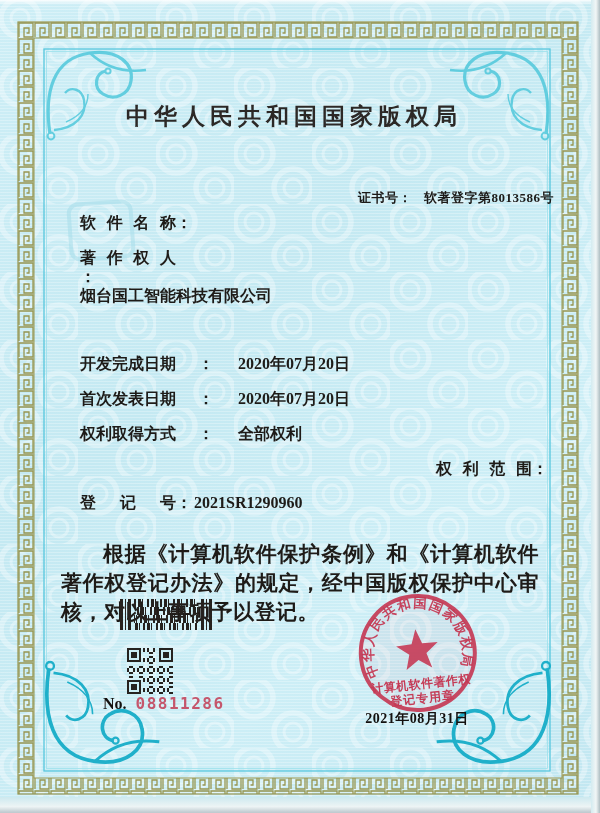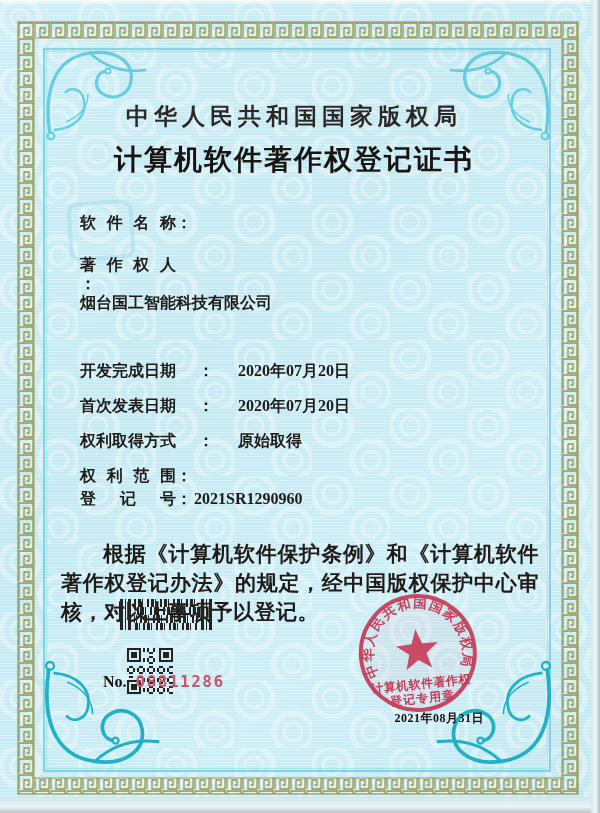--- a/index.html
+++ b/index.html
@@ -24,46 +24,46 @@
   .cert-title{left:0;top:141px;width:588px;text-align:center;font-weight:bold;
               font-size:28px;letter-spacing:2px;color:#171412;}
   .certno{left:358px;top:189px;font-size:13px;font-weight:bold;color:#1c1a18;letter-spacing:.5px;}
   .certno .gap{display:inline-block;width:12px;}
   
   .fields{left:80px;top:213px;width:470px;font-size:16px;font-weight:bold;color:#1e1b18;}
   .frow{display:flex;align-items:flex-start;line-height:19px;}
   .flabel{display:inline-block;width:96px;text-align:justify;text-align-last:justify;}
   .fcolon{display:inline-block;width:18px;}
   .fvals{flex:1;}
-  .frow.mb-name{margin-bottom:23px;}
+  .frow.mb-name{margin-bottom:16px;}
   .frow.mb-author{margin-bottom:49px;flex-direction:column;}
   .frow.mb-std{margin-bottom:16px;gap:22px;}
-  .frow.mb-scope{margin-bottom:4px;}
+  .frow.mb-scope{margin-bottom:15px;justify-content:flex-end;}
   
   .statement{left:61px;top:540px;width:478px;font-size:21px;font-weight:bold;color:#1e1b18;
              line-height:29px;text-indent:2em;letter-spacing:.5px;text-align:justify;}
   
   .barcode{left:120px;top:599px;width:92px;height:31px;}
   .bc-side{position:absolute;top:0;height:31px;width:14px;
       background:repeating-linear-gradient(90deg,#26221f 0 3px,rgba(0,0,0,0) 3px 5px,#26221f 5px 6px,rgba(0,0,0,0) 6px 8px,#26221f 8px 11px,rgba(0,0,0,0) 11px 14px);}
   .bc-l{left:0;} .bc-r{right:0;transform:scaleX(-1);}
   .bc-band{position:absolute;left:14px;right:14px;height:8px;
       background:repeating-linear-gradient(90deg,#26221f 0 2px,rgba(0,0,0,0) 2px 4px,#26221f 4px 7px,rgba(0,0,0,0) 7px 8px,#26221f 8px 9px,rgba(0,0,0,0) 9px 13px);}
   .bc-b2{top:8px;background-position:3px 0;}
   .bc-b3{top:16px;background-position:6px 0;}
   .bc-b4{top:24px;height:7px;background-position:9px 0;}
   
   .qr{left:127px;top:648px;}
   
-  .serial{left:103px;top:672px;font-size:16px;font-weight:bold;color:#14110f;}
+  .serial{left:103px;top:694px;font-size:16px;font-weight:bold;color:#14110f;}
   .serial .num{font-family:"DejaVu Sans Mono",monospace;color:#c5566c;font-size:16px;
                letter-spacing:1.5px;margin-left:9px;font-weight:bold;}
   
   .seal{left:352px;top:589px;transform:rotate(-6deg);}
-  .issue-date{left:350px;top:710px;width:134px;text-align:right;font-size:12px;
+  .issue-date{left:350px;top:710px;width:134px;text-align:center;font-size:14px;
               font-weight:bold;color:#14110f;letter-spacing:.5px;}
 </style>
 </head>
 <body>
 
 <div class="stage">
   <div class="paper"></div>
 
   <svg width="600" height="813">
     <defs>
@@ -97,21 +97,23 @@
     <rect x="34" y="38" width="528" height="740" fill="none" stroke="#97954f" stroke-width="1"></rect>
     <rect x="44" y="49" width="506" height="722" fill="none" stroke="#57c7de" stroke-width="1.3"></rect>
     <rect x="46.5" y="51.5" width="501" height="717" fill="none" stroke="#9ae0ec" stroke-width="0.8"></rect>
     <use href="#fl" transform="translate(44,42)" stroke="#49c6da" fill="none" opacity="0.8"></use>
     <use href="#fl" transform="translate(552,42) scale(-1,1)" stroke="#49c6da" fill="none" opacity="0.8"></use>
     <use href="#fl" transform="translate(42,774) scale(1.15,-1.15)" stroke="#17adc8" fill="none" opacity="0.95"></use>
     <use href="#fl" transform="translate(554,774) scale(-1.15,-1.15)" stroke="#17adc8" fill="none" opacity="0.95"></use>
   </svg>
 
   <div class="abs authority">中华人民共和国国家版权局</div>
-  <div class="abs cert-title">计算机软件著作权登记证书</div>
+  <div class="abs certno">
+    <span>证书号：</span><span class="gap"></span><span>软著登字第8013586号</span>
+  </div>
 
   <div class="abs fields" id="fields">
       <div class="frow mb-name">
         <span class="flabel">软件名称</span>
         <span class="fcolon">：</span>
       </div>
       <div class="frow mb-author">
         <span class="flabel">著作权人</span>
         <span class="fcolon">：</span>
         <div class="fvals">
@@ -129,21 +131,21 @@
         <span class="flabel">首次发表日期</span>
         <span class="fcolon">：</span>
         <div class="fvals">
           <div>2020年07月20日</div>
         </div>
       </div>
       <div class="frow mb-std">
         <span class="flabel">权利取得方式</span>
         <span class="fcolon">：</span>
         <div class="fvals">
-          <div>原始取得</div>
+          <div>全部权利</div>
         </div>
       </div>
       <div class="frow mb-scope">
         <span class="flabel">权利范围</span>
         <span class="fcolon">：</span>
       </div>
       <div class="frow ">
         <span class="flabel">登记号</span>
         <span class="fcolon">：</span>
         <div class="fvals">

